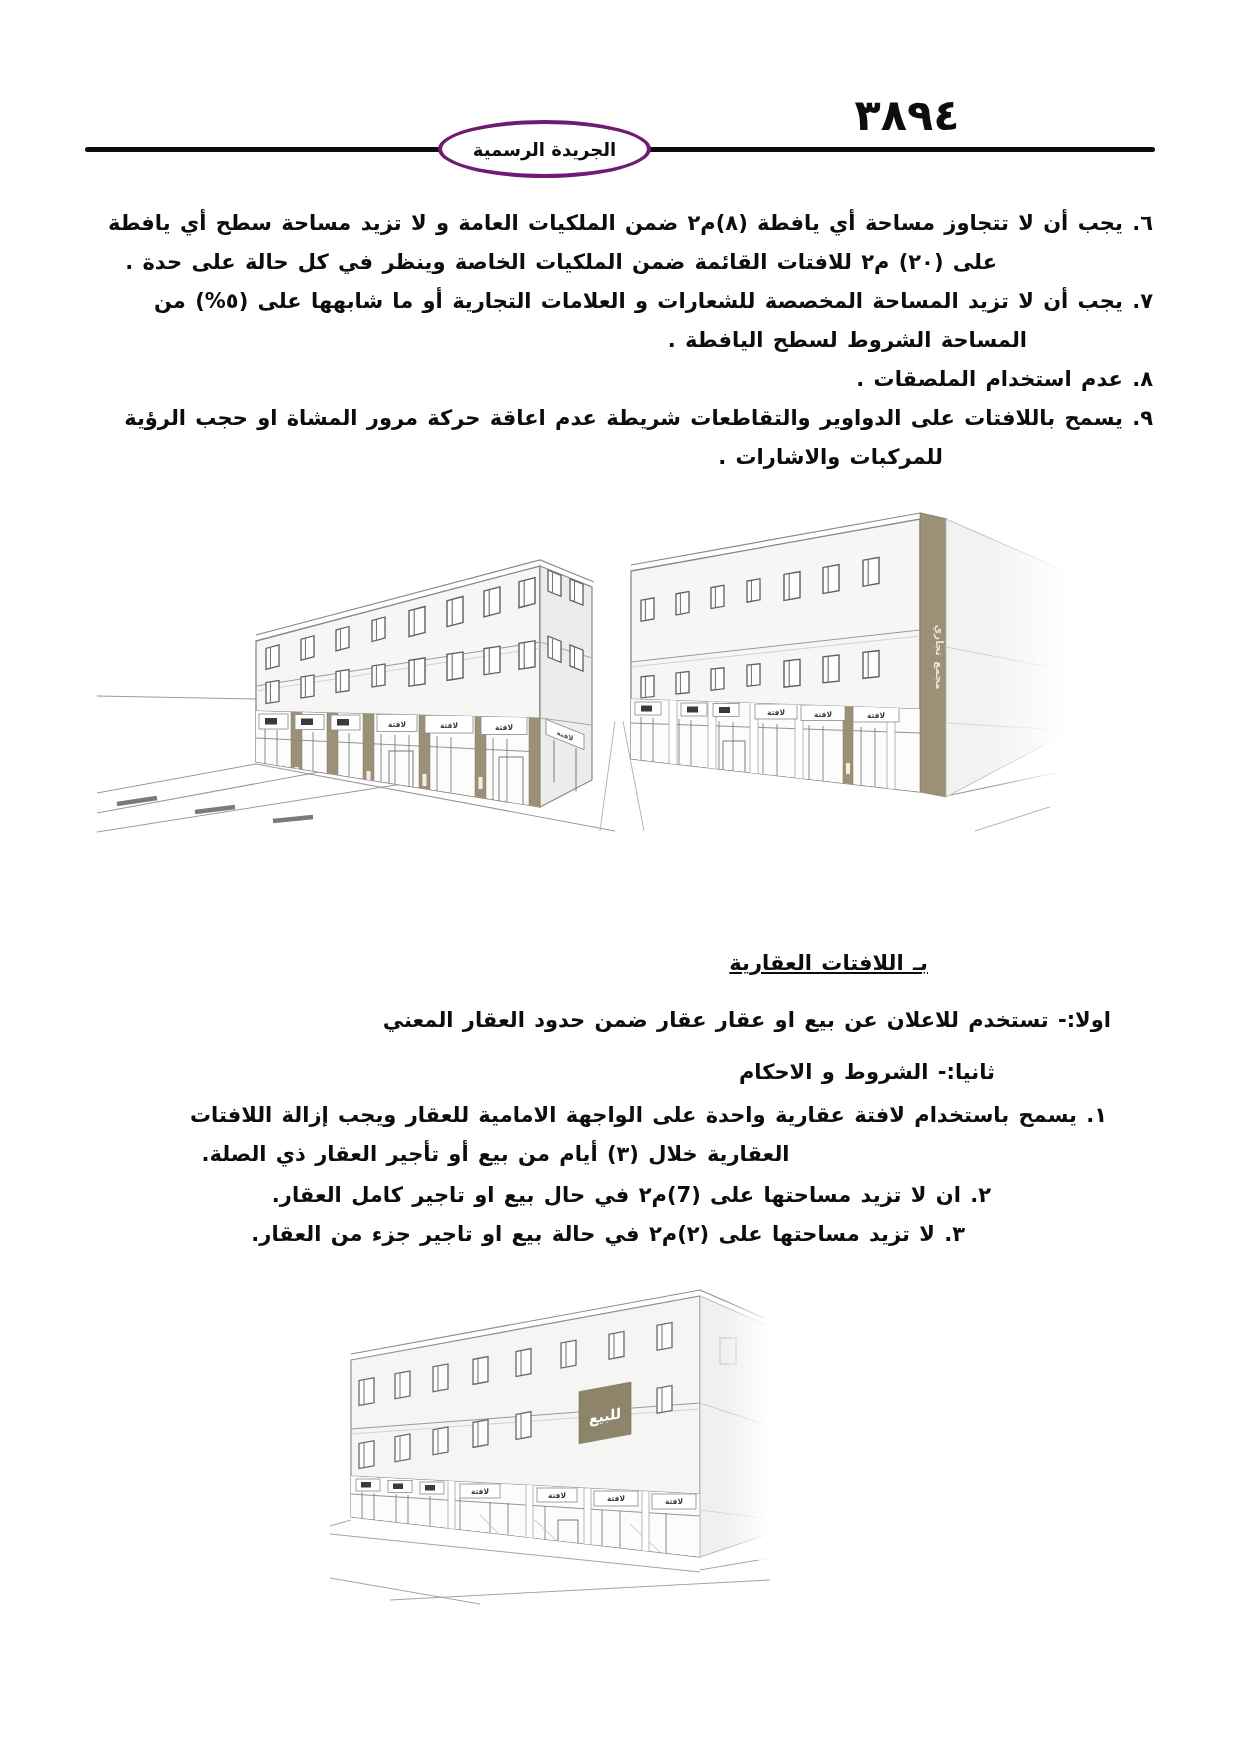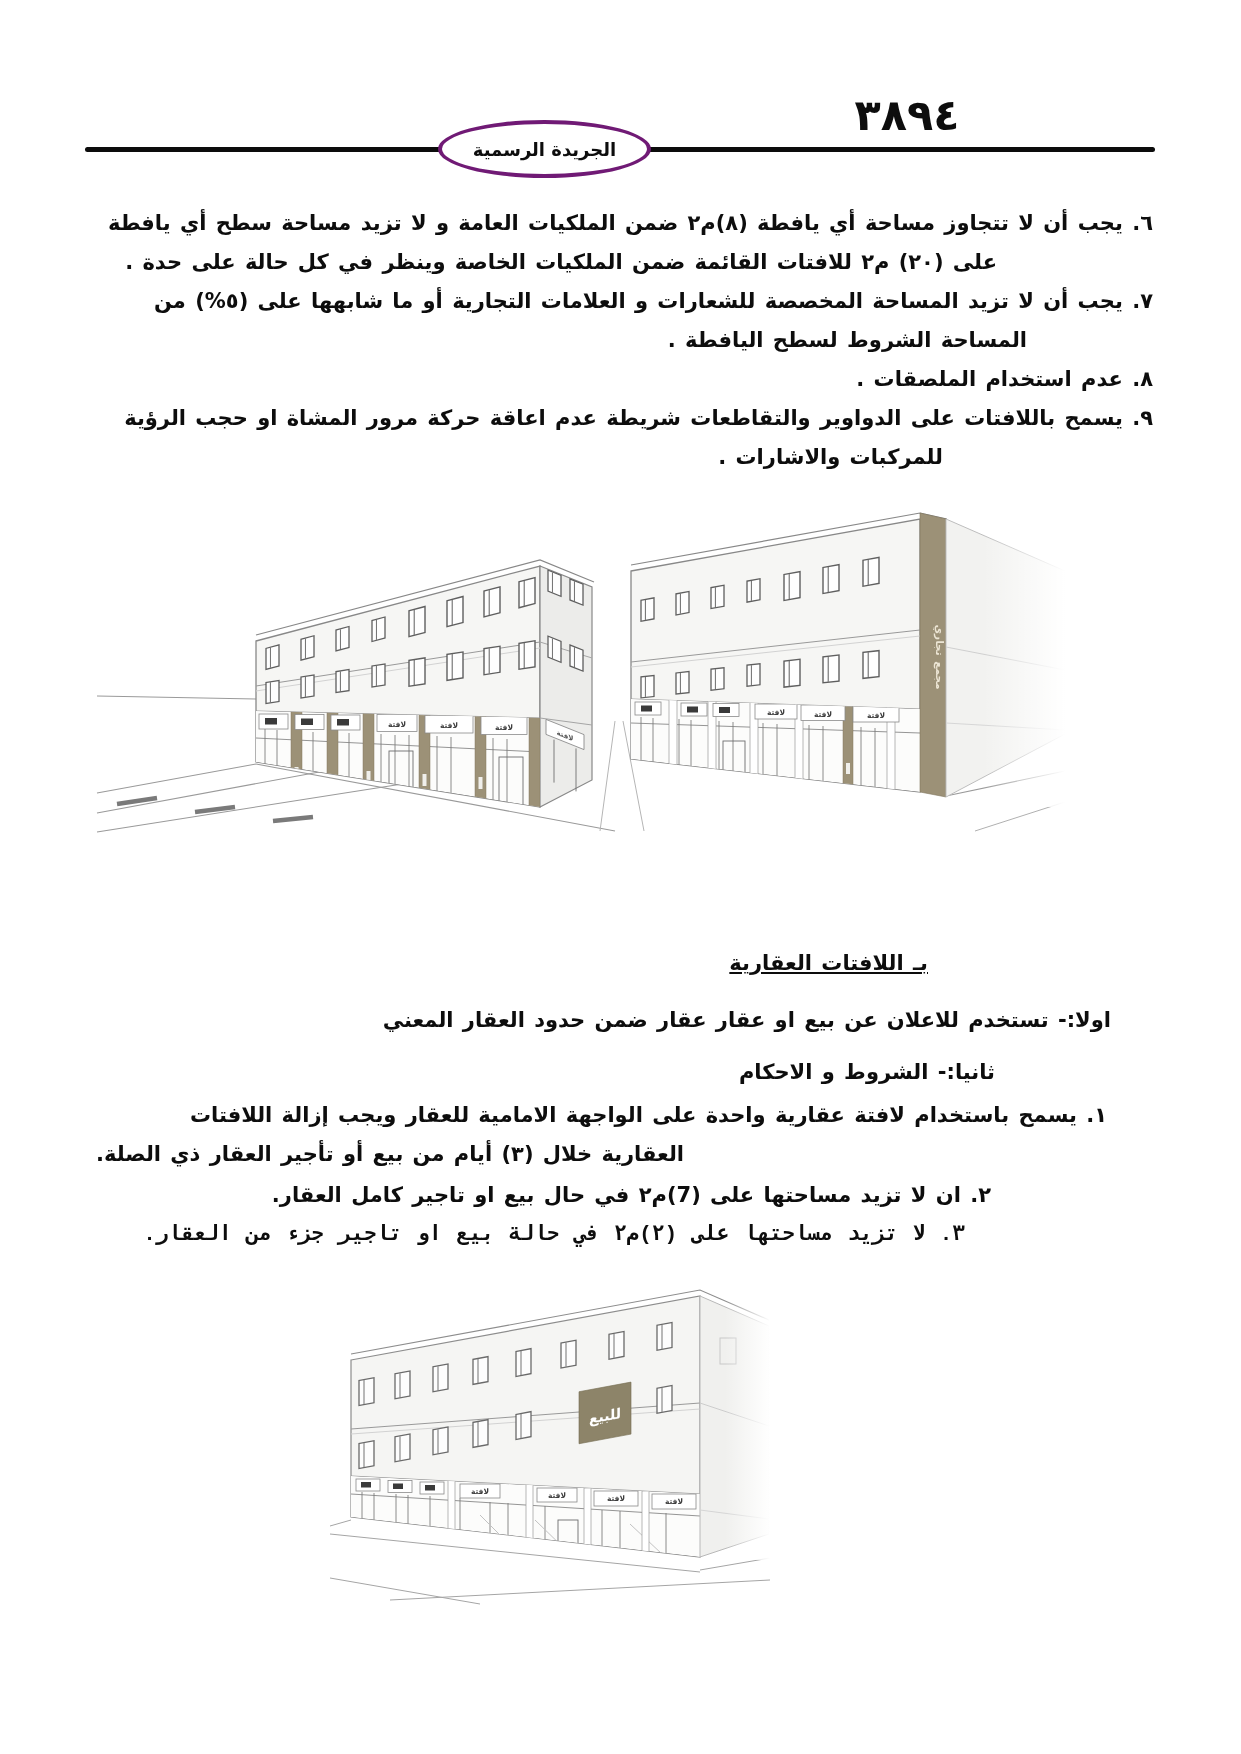--- a/index.html
+++ b/index.html
@@ -16,39 +16,39 @@
     position:absolute;top:131px;left:85px;width:1070px;height:5px;
     background:#0c0c0c;border-radius:3px;
   }
   .badge-oval{
     position:absolute;top:104px;left:438px;width:213px;height:58px;
     border:4px solid #701a75;border-radius:50%;background:#ffffff;
     display:flex;align-items:center;justify-content:center;
     font-size:18px;font-weight:bold;box-sizing:border-box;
   }
   .content{
-    position:absolute;top:170px;left:8px;right:0;padding:0 88px;
+    position:absolute;top:170px;left:0;right:0;padding:0 88px;
     direction:rtl;text-align:right;font-weight:bold;
     font-size:21px;line-height:39px;word-spacing:2px;
   }
   .para{margin:0;}
   .m6{margin-top:18px;}
   .lc{text-align:right;}
   .c6{padding-left:0;padding-right:156px;}
   .c7{padding-right:126px;}
   .c9{padding-right:210px;}
   .illo1{display:block;margin:-6px 88px 0 auto;}
   .illo2{display:block;margin:26px 383px 0 auto;}
   .b-head{margin-top:111px;margin-right:225px;text-decoration:underline;}
   .b-first{margin-top:18px;margin-right:42px;}
   .b-second{margin-top:13px;margin-right:158px;}
   .it1{margin-top:4px;margin-right:46px;}
-  .it1 .l2{text-align:left;padding-right:250px;margin-right:-46px;}
+  .it1 .l2{text-align:center;padding-right:250px;margin-right:-46px;}
   .it2{margin-top:2px;margin-right:162px;}
-  .it3{margin-top:0;margin-right:188px;font-family:Liberation Mono, monospace;}
+  .it3{margin-top:0;margin-right:188px;}
   .shoptxt{font-size:7.5px;fill:#3d3d3d;font-weight:bold;text-anchor:middle;}
   .shoptxt-dim{font-size:7px;fill:#555;font-weight:bold;text-anchor:middle;}
 </style>
 </head>
 <body>
 
 <div class="page">
 
   <div class="page-number">٣٨٩٤</div>
   <div class="header-rule"></div>

